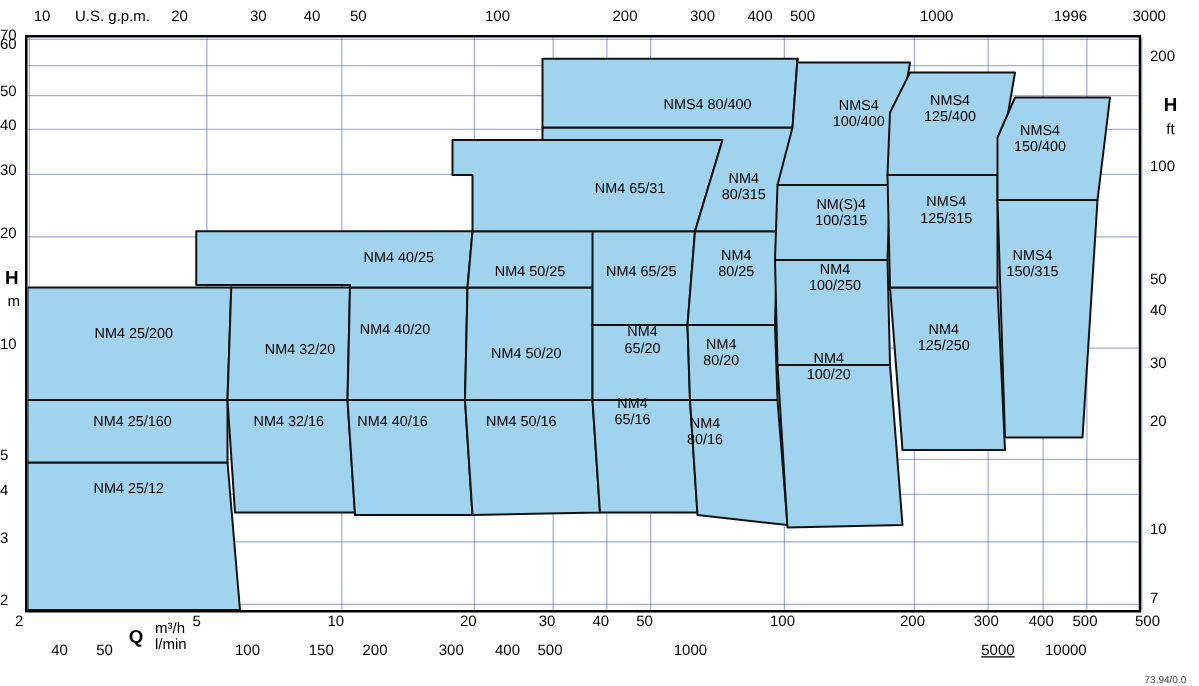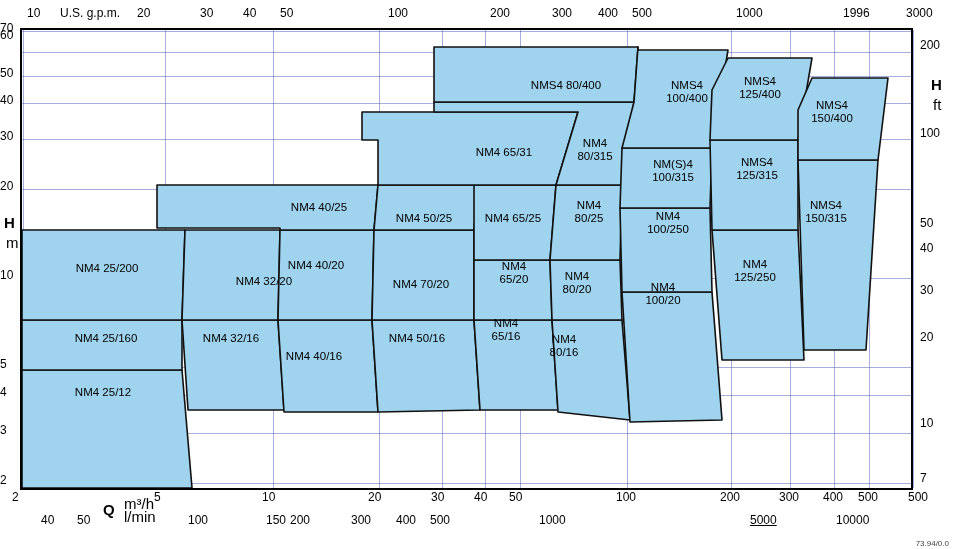--- a/index.html
+++ b/index.html
@@ -14,21 +14,21 @@
   #grid{position:absolute;inset:0;}
   #grid .v{position:absolute;top:0;bottom:0;width:1px;background:#5b6bbf;opacity:.55;}
   #grid .h{position:absolute;left:0;right:0;height:1px;background:#5b6bbf;opacity:.55;}
 
   #regions{position:absolute;inset:0;}
   #regions svg{position:absolute;left:0;top:0;}
 
   .reglabel{position:absolute;font-size:11.5px;font-weight:normal;color:#000;text-align:center;line-height:1.12;white-space:pre;transform:translate(-50%,-50%);}
 
   .axtitle{position:absolute;font-weight:bold;font-size:15px;}
-  .axsub{position:absolute;font-size:15px;}
+  .axsub{position:absolute;font-size:12px;}
 
   #code{position:absolute;right:10px;bottom:1px;font-size:8px;color:#444;text-align:right;}
 </style>
 </head>
 <body>
 
 <div id="root">
 
   <div class="lbl" style="left:60px;top:6px;">U.S. g.p.m.</div>
 
@@ -158,27 +158,27 @@
     <div class="tick" style="left: 509px; top: 490px;">50</div>
     <div class="tick" style="left: 616px; top: 490px;">100</div>
     <div class="tick" style="left: 720px; top: 490px;">200</div>
     <div class="tick" style="left: 779px; top: 490px;">300</div>
     <div class="tick" style="left: 823px; top: 490px;">400</div>
     <div class="tick" style="left: 858px; top: 490px;">500</div>
     <div class="tick" style="left: 908px; top: 490px;">500</div>
     <div class="tick" style="left: 41px; top: 513px;">40</div>
     <div class="tick" style="left: 77px; top: 513px;">50</div>
     <div class="tick" style="left: 188px; top: 513px;">100</div>
-    <div class="tick" style="left: 247px; top: 513px; margin-left: 19px;">150</div>
+    <div class="tick" style="left: 247px; top: 513px;">150</div>
     <div class="tick" style="left: 290px; top: 513px;">200</div>
     <div class="tick" style="left: 351px; top: 513px;">300</div>
     <div class="tick" style="left: 396px; top: 513px;">400</div>
     <div class="tick" style="left: 430px; top: 513px;">500</div>
     <div class="tick" style="left: 539px; top: 513px;">1000</div>
-    <div class="tick" style="left: 750px; top: 513px; text-decoration: underline;">5000</div>
+    <div class="tick" style="left: 785px; top: 513px; text-decoration: underline;">5000</div>
     <div class="tick" style="left: 836px; top: 513px;">10000</div>
     <div class="tick" style="left: 0px; top: 21px;">70</div>
     <div class="tick" style="left: 0px; top: 28px; text-align: right;">60</div>
     <div class="tick" style="left: 0px; top: 66px;">50</div>
     <div class="tick" style="left: 0px; top: 93px;">40</div>
     <div class="tick" style="left: 0px; top: 129px;">30</div>
     <div class="tick" style="left: 0px; top: 179px;">20</div>
     <div class="tick" style="left: 0px; top: 268px;">10</div>
     <div class="tick" style="left: 0px; top: 357px;">5</div>
     <div class="tick" style="left: 0px; top: 385px;">4</div>
@@ -188,27 +188,27 @@
     <div class="tick" style="left: 920px; top: 126px;">100</div>
     <div class="tick" style="left: 920px; top: 216px;">50</div>
     <div class="tick" style="left: 920px; top: 241px;">40</div>
     <div class="tick" style="left: 920px; top: 283px;">30</div>
     <div class="tick" style="left: 920px; top: 330px;">20</div>
     <div class="tick" style="left: 920px; top: 416px;">10</div>
     <div class="tick" style="left: 920px; top: 471px;">7</div>
     <div class="reglabel" style="left: 107px; top: 268px;">NM4 25/200</div>
     <div class="reglabel" style="left: 106px; top: 338px;">NM4 25/160</div>
     <div class="reglabel" style="left: 103px; top: 392px;">NM4 25/12</div>
-    <div class="reglabel" style="left: 240px; top: 281px; margin-left: 24px;">NM4 32/20</div>
+    <div class="reglabel" style="left: 240px; top: 281px;">NM4 32/20</div>
     <div class="reglabel" style="left: 231px; top: 338px;">NM4 32/16</div>
     <div class="reglabel" style="left: 319px; top: 207px;">NM4 40/25</div>
     <div class="reglabel" style="left: 316px; top: 265px;">NM4 40/20</div>
-    <div class="reglabel" style="left: 314px; top: 356px;">NM4 40/16</div>
+    <div class="reglabel" style="left: 314px; top: 338px;">NM4 40/16</div>
     <div class="reglabel" style="left: 424px; top: 218px;">NM4 50/25</div>
-    <div class="reglabel" style="left: 421px; top: 284px;">NM4 70/20</div>
+    <div class="reglabel" style="left: 421px; top: 284px;">NM4 50/20</div>
     <div class="reglabel" style="left: 417px; top: 338px;">NM4 50/16</div>
     <div class="reglabel" style="left: 504px; top: 152px;">NM4 65/31</div>
     <div class="reglabel" style="left: 513px; top: 218px;">NM4 65/25</div>
     <div class="reglabel" style="left: 514px; top: 273px;">NM4
 65/20</div>
     <div class="reglabel" style="left: 506px; top: 330px;">NM4
 65/16</div>
     <div class="reglabel" style="left: 595px; top: 150px;">NM4
 80/315</div>
     <div class="reglabel" style="left: 589px; top: 212px;">NM4

